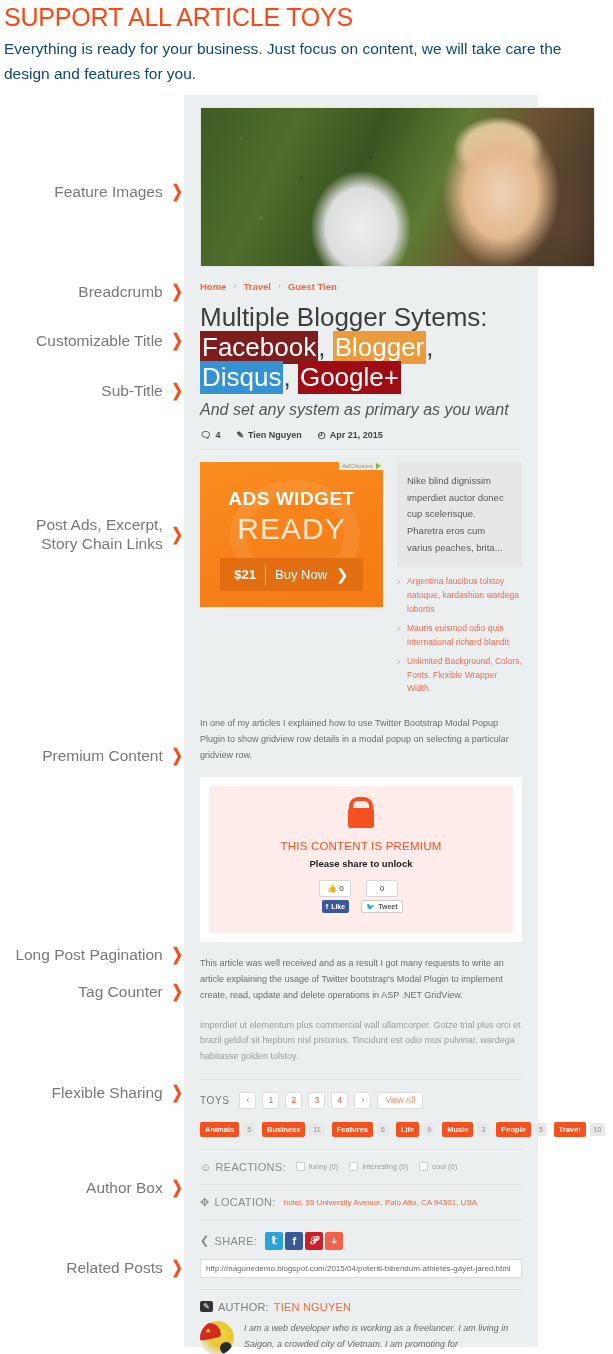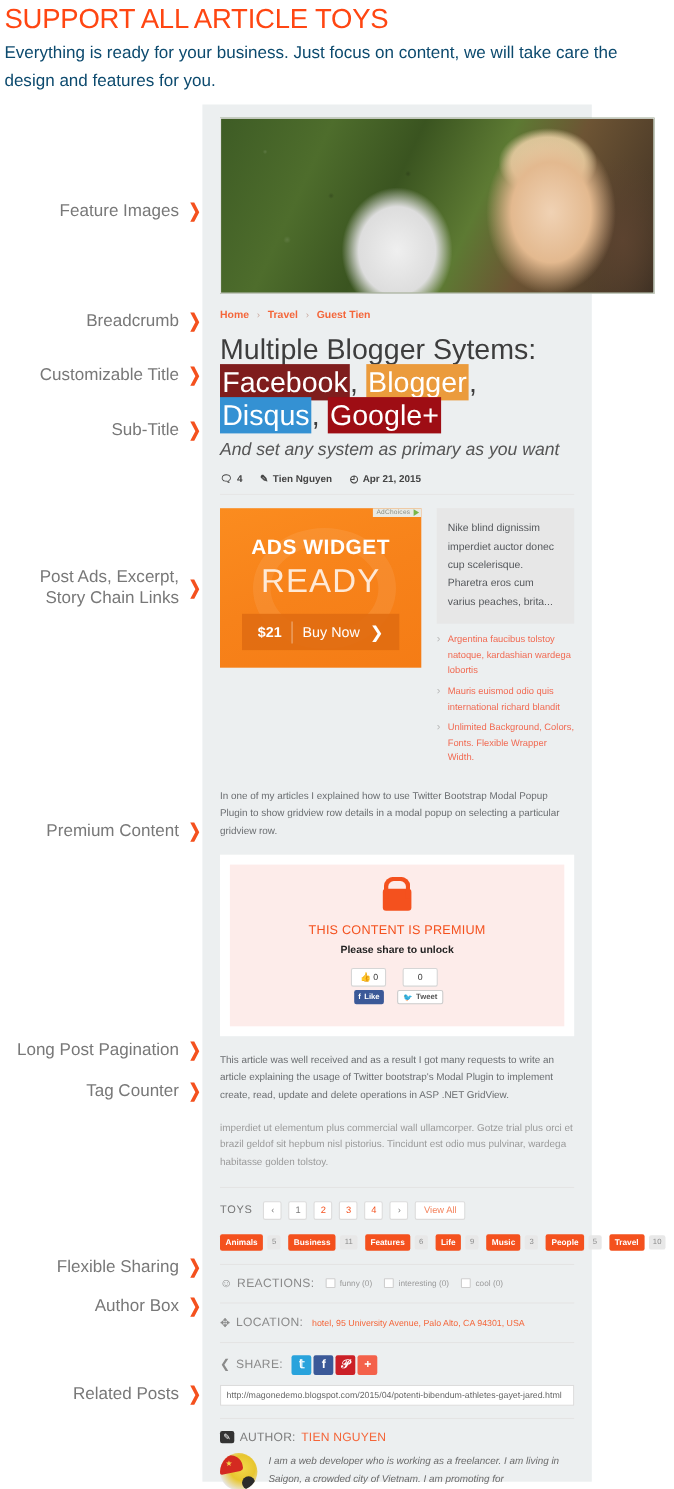--- a/index.html
+++ b/index.html
@@ -249,21 +249,21 @@
         <span class="chev">❯</span>
       </div>
       <div class="label-row" style="top: 850px;">
         <div class="ltext">Long Post Pagination</div>
         <span class="chev">❯</span>
       </div>
       <div class="label-row" style="top: 887px;">
         <div class="ltext">Tag Counter</div>
         <span class="chev">❯</span>
       </div>
-      <div class="label-row" style="top: 1047px; padding-left: 20px;">
+      <div class="label-row" style="top: 988px; padding-left: 20px;">
         <div class="ltext">Flexible Sharing</div>
         <span class="chev">❯</span>
       </div>
       <div class="label-row" style="top: 1083px;">
         <div class="ltext">Author Box</div>
         <span class="chev">❯</span>
       </div>
       <div class="label-row" style="top: 1163px;">
         <div class="ltext">Related Posts</div>
         <span class="chev">❯</span>

